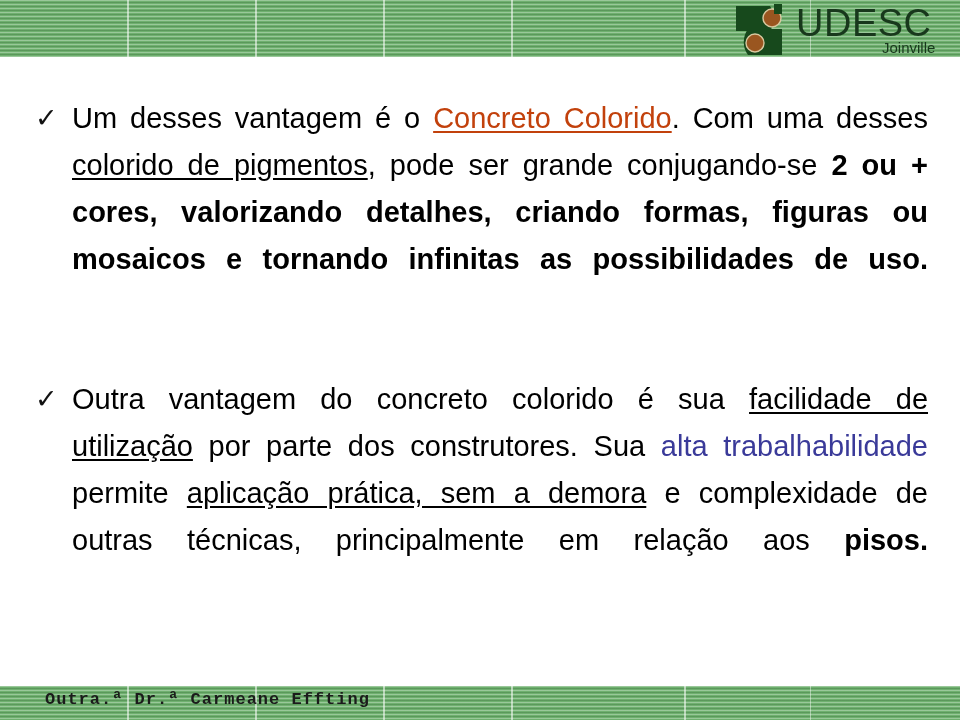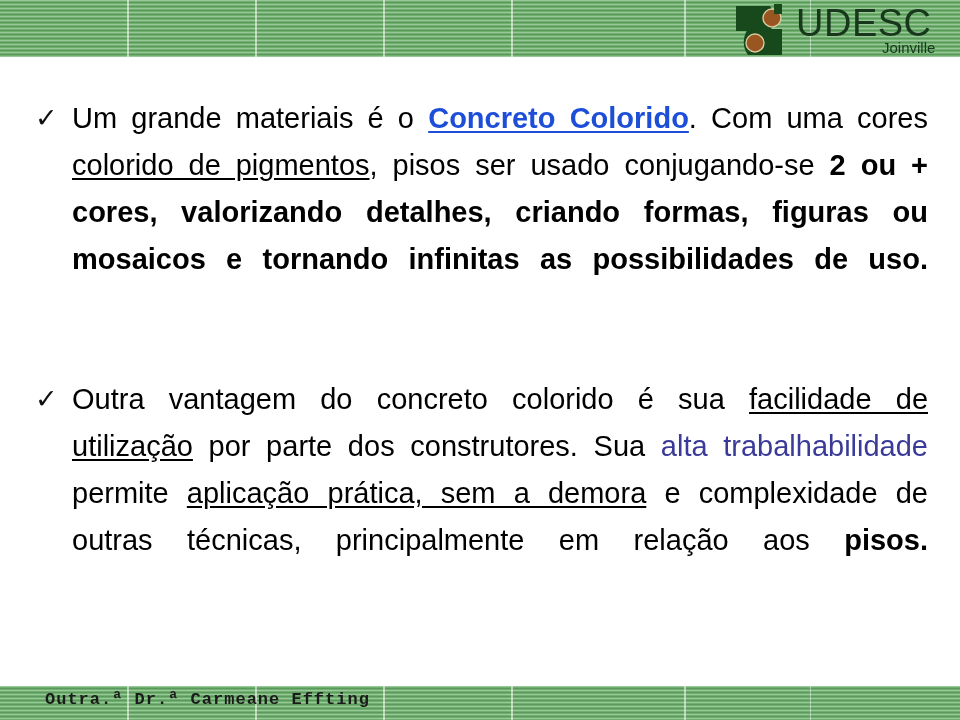--- a/index.html
+++ b/index.html
@@ -83,21 +83,21 @@
     left: 9px;
     top: 0;
     font-size: 27px;
     line-height: 47px;
     color: #111;
   }
   #para-1 { margin-bottom: 46px; }
 
   .u { text-decoration: underline; text-underline-offset: 3px; }
   .b { font-weight: bold; }
-  .red { color: #1d4ed8; font-weight: bold; }
+  .red { color: #c2410c; }
   .blue { color: #3a3a99; margin-top: 21px; }
 
   
   .bullet-para::after {
     content: "";
     display: inline-block;
     width: 100%;
   }
 
   
@@ -132,21 +132,21 @@
     </g>
 
     <text x="66" y="34" font-family="'Liberation Sans', sans-serif" font-size="38" letter-spacing="0.5" fill="#18381c">UDESC</text>
     <text x="152" y="51" font-family="'Liberation Sans', sans-serif" font-size="15" fill="#18381c">Joinville</text>
   </svg>
 </div>
 
 <div id="content">
 
   <p id="para-1" class="bullet-para">
-    <span class="check">✓</span><span>Um grande materiais é o </span><span class="red u">Concreto Colorido</span><span>. Com uma cores </span><span class="u">colorido de pigmentos</span><span>, pisos ser usado conjugando-se </span><span class="b">2 ou + cores, valorizando detalhes, criando formas, figuras ou mosaicos e tornando infinitas as possibilidades de uso.</span>
+    <span class="check">✓</span><span>Um desses vantagem é o </span><span class="red u">Concreto Colorido</span><span>. Com uma desses </span><span class="u">colorido de pigmentos</span><span>, pode ser grande conjugando-se </span><span class="b">2 ou + cores, valorizando detalhes, criando formas, figuras ou mosaicos e tornando infinitas as possibilidades de uso.</span>
   </p>
 
   <p id="para-2" class="bullet-para">
     <span class="check">✓</span><span>Outra vantagem do concreto colorido é sua </span><span class="u">facilidade de utilização</span><span> por parte dos construtores. Sua </span><span class="blue">alta trabalhabilidade</span><span> permite </span><span class="u">aplicação prática, sem a demora</span><span> e complexidade de outras técnicas, principalmente em relação aos </span><span class="b">pisos</span><span class="b">.</span>
   </p>
 
 </div>
 
 <div id="footer-bar" class="green-bar">
   <div class="bar-vlines"></div>

